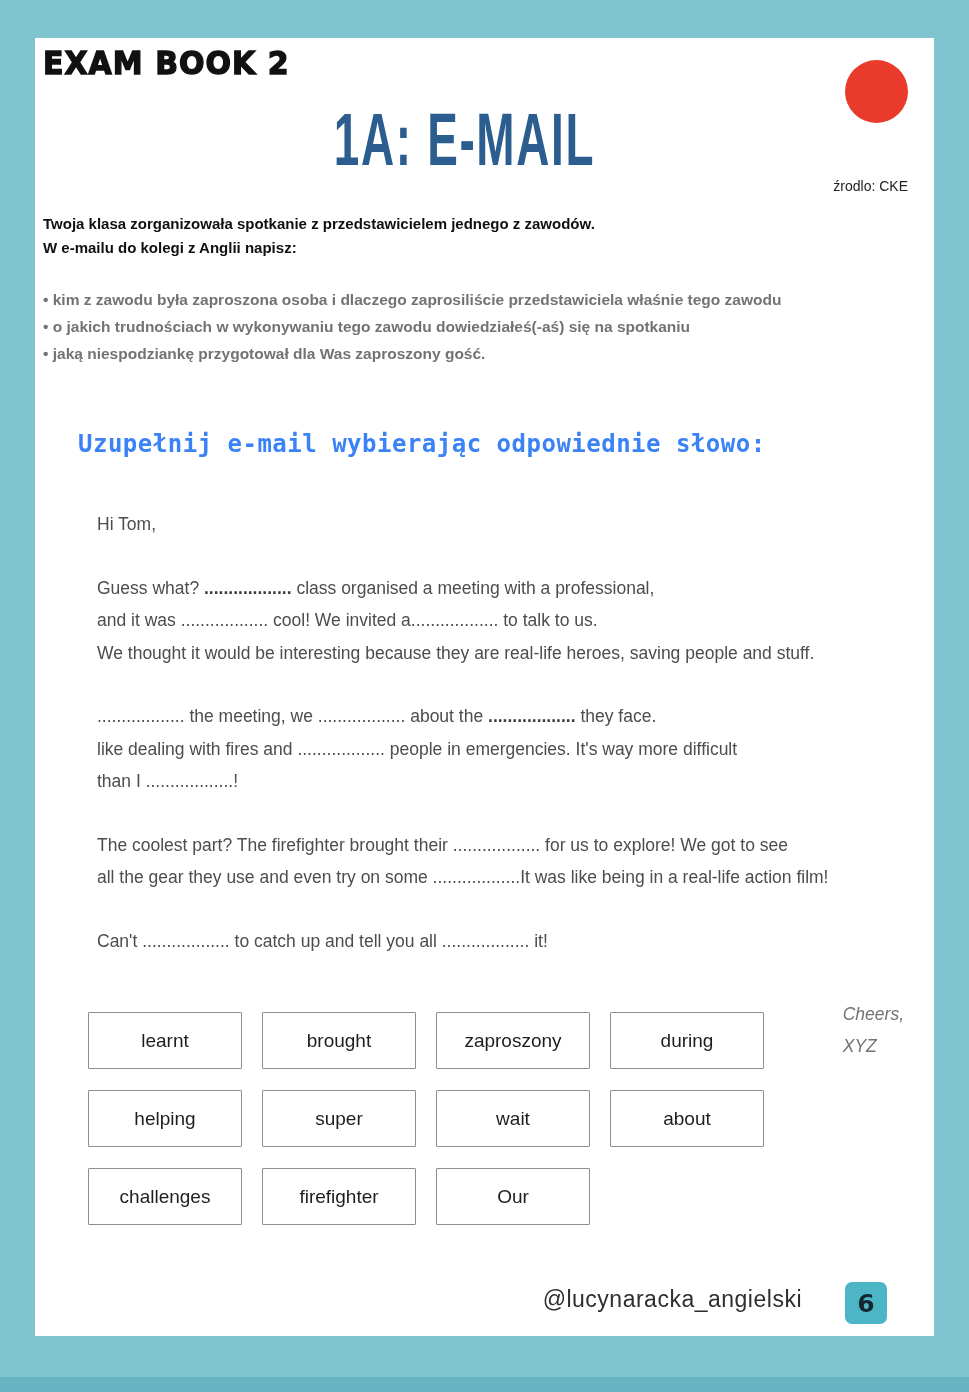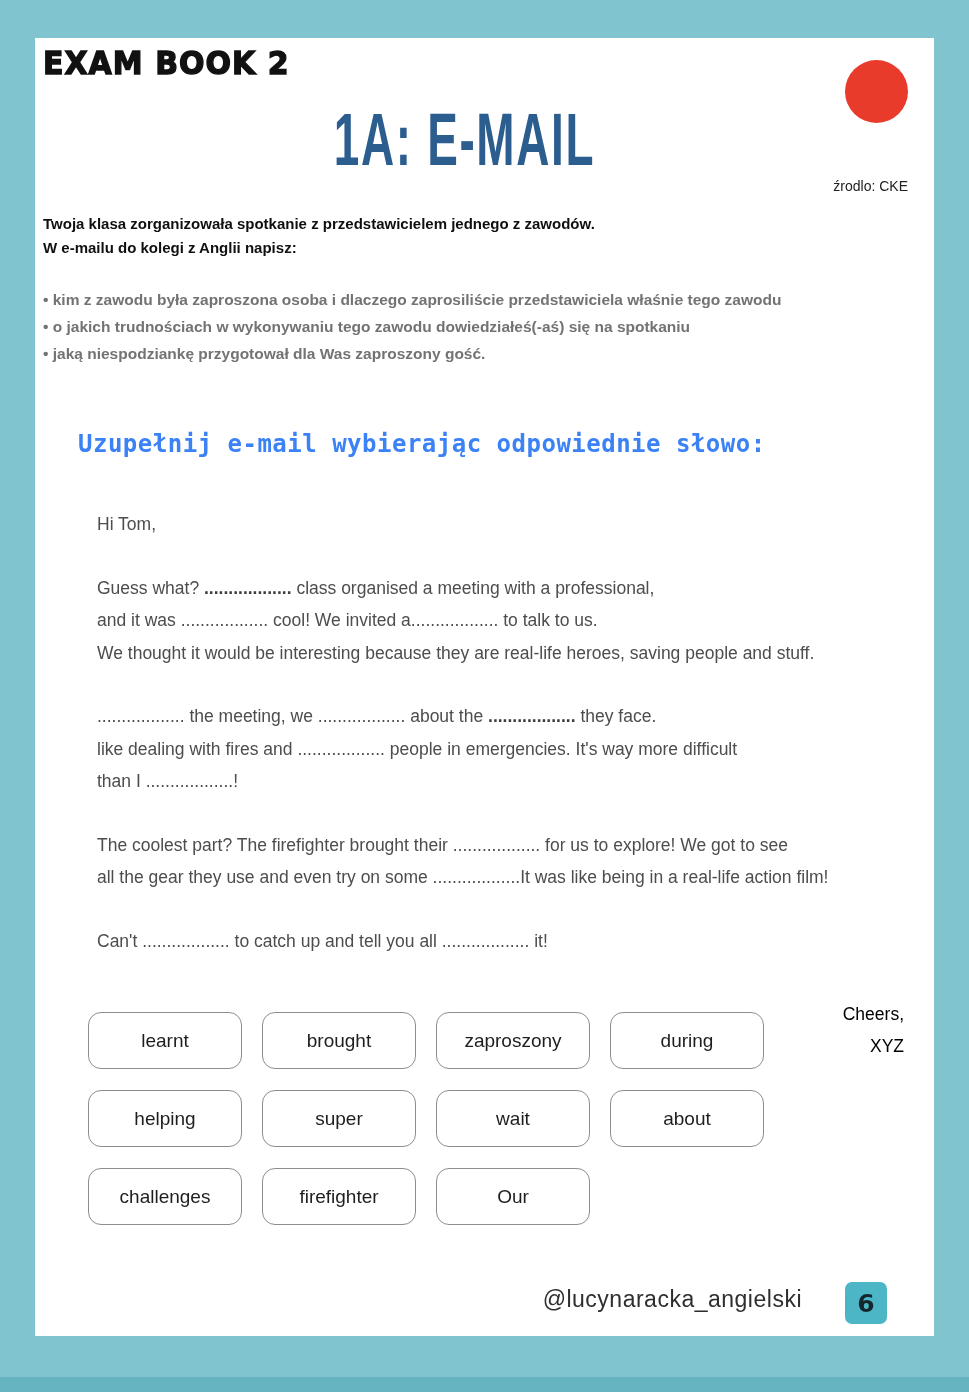--- a/index.html
+++ b/index.html
@@ -68,36 +68,35 @@
     position:absolute; left:46px; top:470px; width:840px;
     font-size:17.5px; color:#4d4d4d;
     line-height:32.5px;
     margin-left:16px;
   }
   .email-paragraph { margin:0 0 31px 0; }
   .email-line { white-space:nowrap; }
   .email-line .bold-seg { font-weight:bold; color:#3d3d3d; }
   .signoff {
     position:absolute; right:30px; top:960px;
-    text-align:right;
-    font-size:17.5px; color:#000000; line-height:32px;
+    font-size:17.5px; color:#737373; line-height:32px;font-style:italic;
   }
   .wordbank {
     position:absolute; left:53px; top:974px;
     display:grid;
     grid-template-columns:repeat(4,154px);
     column-gap:20px; row-gap:21px;
   }
   .word-box {
     height:55px;
     border:1px solid #8d8d8d;
     background:#fff;
     display:flex; align-items:center; justify-content:center;
     font-size:19px; color:#1e1e1e;
-    border-radius:13px;
+    border-radius:1px;
   }
   .footer-handle {
     position:absolute; right:132px; top:1248px;
     font-size:23px; color:#2e2e2e; font-weight:500;
     letter-spacing:0.5px;
   }
   .page-badge {
     position:absolute; left:810px; top:1244px;
     width:42px; height:42px; border-radius:7px;
     background:#4db6c6;

